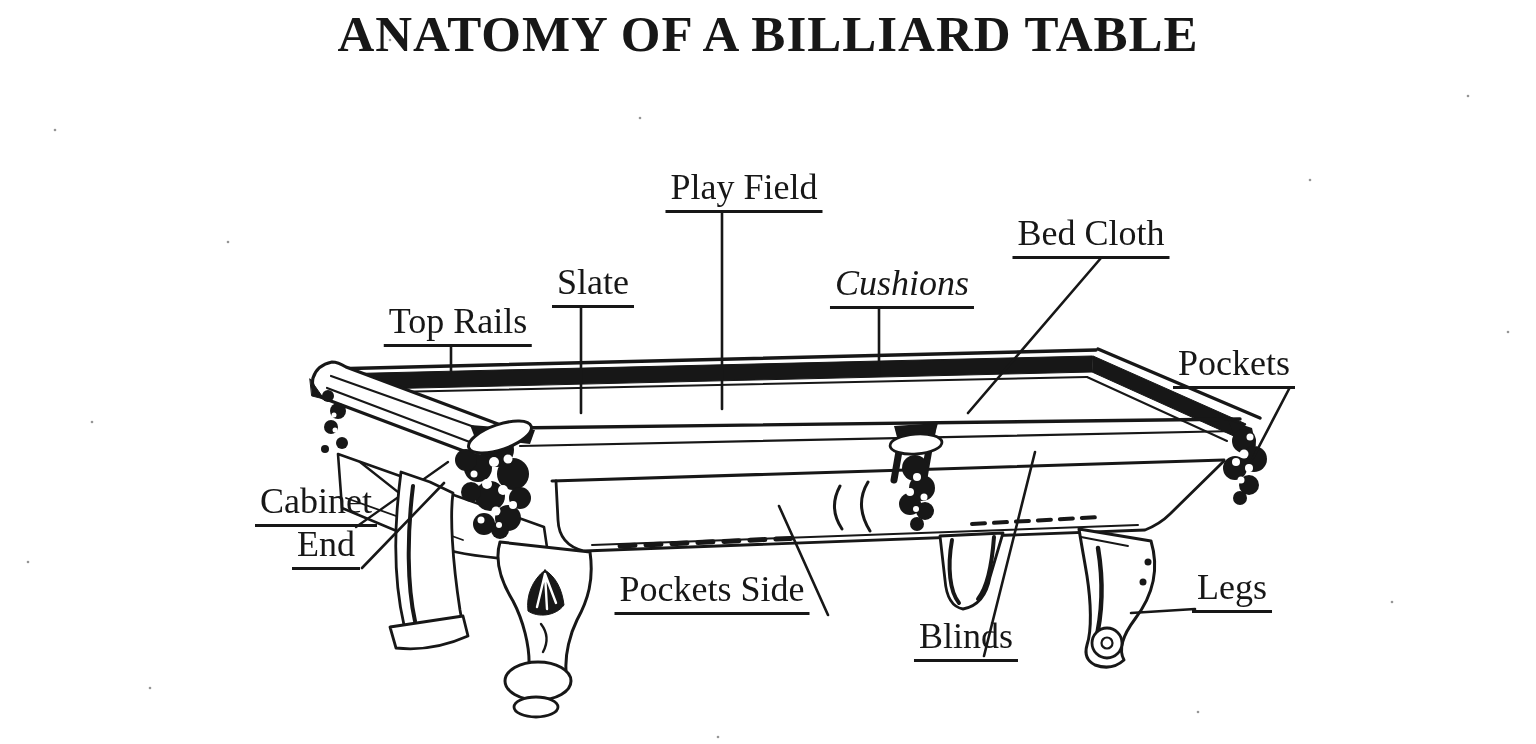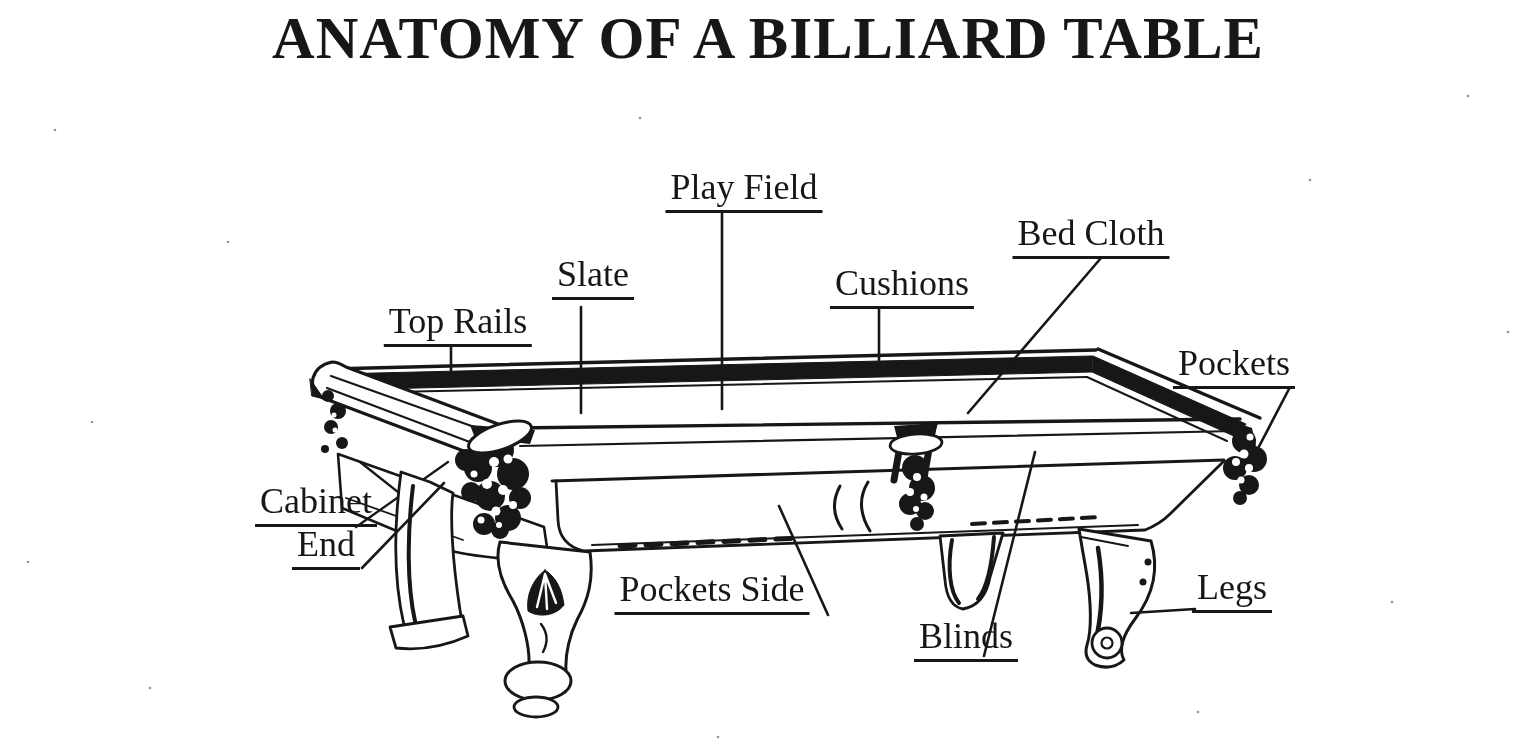--- a/index.html
+++ b/index.html
@@ -7,34 +7,34 @@
   body {
     width:1536px; height:744px; position:relative; overflow:hidden;
     background:var(--paper);
     font-family:"Liberation Serif", serif;
     color:var(--ink);
   }
   .page { position:absolute; inset:0; }
   .drawing { position:absolute; left:0; top:0; }
   .title {
     position:absolute; left:50%; top:8px; transform:translateX(-50%);
-    margin:0; font-weight:bold; font-size:59px; line-height:1.05;
+    margin:0; font-weight:bold; font-size:51px; line-height:1.05;
     letter-spacing:1px; white-space:nowrap;
     font-family:"Liberation Serif", serif;
   }
   .lbl {
     position:absolute; transform:translateX(-50%);
     font-size:36px; line-height:1.08; white-space:nowrap;
     padding:0 5px 3px; border-bottom:3px solid var(--ink);
     font-family:"Liberation Serif", serif;
   }
   .lbl.play-field   { left:744px;  top:168px; }
   .lbl.bed-cloth    { left:1091px; top:214px; }
-  .lbl.slate        { left:593px;  top:255px; }
-  .lbl.cushions     { left:902px;  top:264px; }
+  .lbl.slate        { left:593px;  top:263px; }
+  .lbl.cushions     { left:902px;  top:264px;font-style:italic; }
   .lbl.top-rails    { left:458px;  top:302px; }
   .lbl.pockets      { left:1234px; top:344px; }
   .lbl.cabinet-1    { left:316px;  top:482px; }
   .lbl.cabinet-2    { left:326px;  top:525px; }
   .lbl.cabinet-side { left:712px;  top:570px; }
   .lbl.blinds       { left:933px;  top:617px;margin-left:33px; }
   .lbl.legs         { left:1232px; top:568px; }
 </style>
 </head>
 <body>

